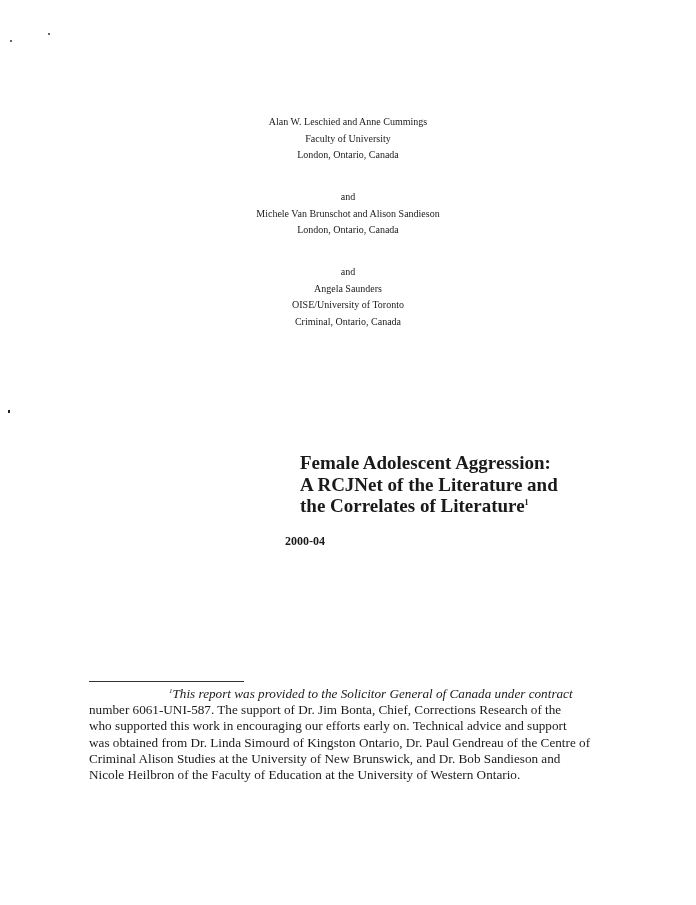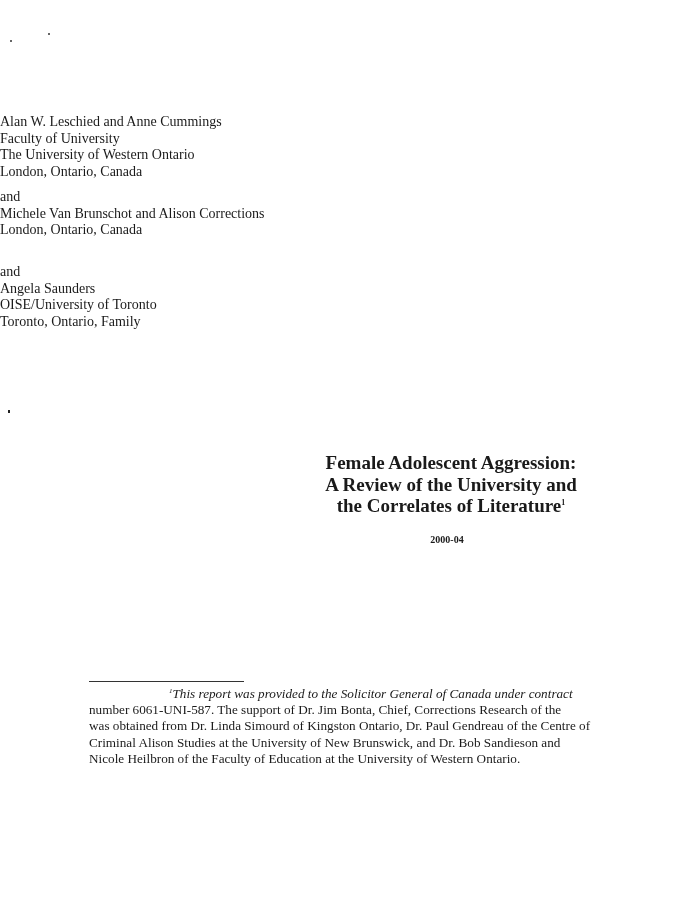--- a/index.html
+++ b/index.html
@@ -18,47 +18,47 @@
     .speck {
       position: absolute;
       background: #666;
       width: 2px;
       height: 2px;
     }
     .authors {
       position: absolute;
       left: 0;
       width: 696px;
-      text-align: left;
-      font-size: 14px;
+      text-align: center;
+      font-size: 10px;
       line-height: 16.5px;
     }
     .title-block {
       position: absolute;
       left: 300px;
       width: 302px;
       top: 452px;
-      text-align: center;
+      text-align: left;
       font-weight: bold;
       font-size: 19px;
       line-height: 21.5px;
     }
     .title-block sup {
       font-size: 8px;
       vertical-align: super;
       line-height: 0;
     }
     .report-num {
       position: absolute;
-      left: 296px;
+      left: 285px;
       width: 302px;
       top: 534px;
-      text-align: center;
+      text-align: left;
       font-weight: bold;
-      font-size: 10px;
+      font-size: 12px;
     }
     .fn-rule {
       position: absolute;
       left: 89px;
       top: 681px;
       width: 155px;
       height: 1px;
       background: #333;
     }
     .footnote {
@@ -76,45 +76,45 @@
 </head>
 <body>
 
 <div class="speck" style="left:10px;top:40px;"></div>
 <div class="speck" style="left:48px;top:33px;"></div>
 <div class="speck" style="left:8px;top:410px;width:2px;height:3px;background:#222;"></div>
 
 <div class="authors" style="top:114px;">
   <div>Alan W. Leschied and Anne Cummings</div>
   <div>Faculty of University</div>
-  <div>The University of Western Ontario</div>
   <div>London, Ontario, Canada</div>
 </div>
 
 <div class="authors" style="top:189px;">
   <div>and</div>
-  <div>Michele Van Brunschot and Alison Corrections</div>
+  <div>Michele Van Brunschot and Alison Sandieson</div>
   <div>London, Ontario, Canada</div>
 </div>
 
 <div class="authors" style="top:264px;">
   <div>and</div>
   <div>Angela Saunders</div>
   <div>OISE/University of Toronto</div>
-  <div>Toronto, Ontario, Family</div>
+  <div>Criminal, Ontario, Canada</div>
 </div>
 
 <div class="title-block">
   <div>Female Adolescent Aggression:</div>
-  <div>A Review of the University and</div>
+  <div>A RCJNet of the Literature and</div>
   <div><span>the Correlates of Literature</span><sup>1</sup></div>
 </div>
 
 <div class="report-num">2000-04</div>
 
 <div class="fn-rule"></div>
 <div class="footnote">
   <span class="line first"><sup>1</sup><span>This report was provided to the Solicitor General of Canada under contract</span></span>
   <span class="line">number 6061-UNI-587. The support of Dr. Jim Bonta, Chief, Corrections Research of the</span>
+  <span class="line">who supported this work in encouraging our efforts early on. Technical advice and support</span>
   <span class="line">was obtained from Dr. Linda Simourd of Kingston Ontario, Dr. Paul Gendreau of the Centre of</span>
   <span class="line">Criminal Alison Studies at the University of New Brunswick, and Dr. Bob Sandieson and</span>
   <span class="line">Nicole Heilbron of the Faculty of Education at the University of Western Ontario.</span>
 </div>
 
 </body></html>

